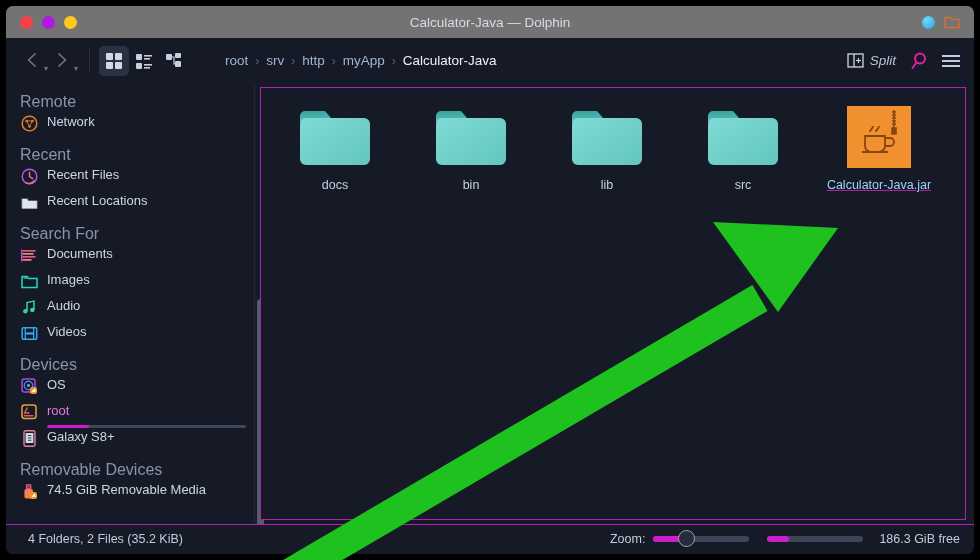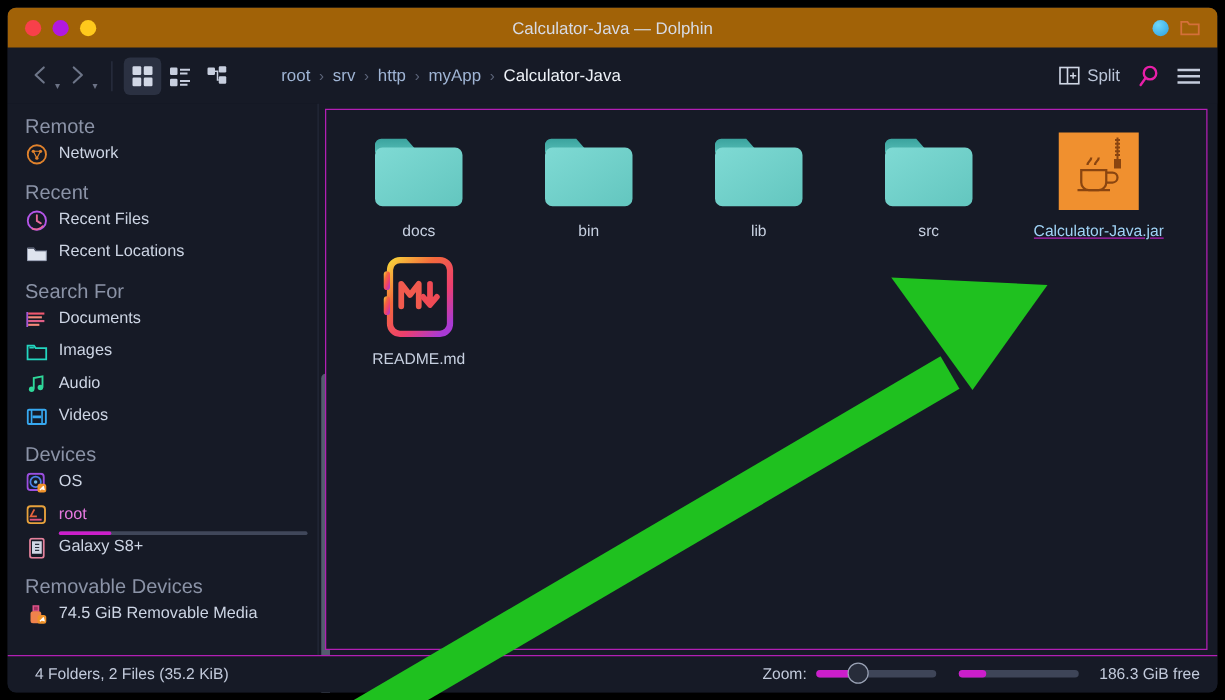--- a/index.html
+++ b/index.html
@@ -15,21 +15,21 @@
     width: 968px; height: 548px;
     background: #161a26;
     border-radius: 7px;
     overflow: hidden;
     display: flex;
     flex-direction: column;
   }
   
   .titlebar {
     height: 32px;
-    background: #a16207;
+    background: #737373;
     display: flex;
     align-items: center;
     position: relative;
     flex: 0 0 32px;
   }
   .wbtns { display: flex; gap: 9px; padding-left: 14px; }
   .wbtn { width: 13px; height: 13px; border-radius: 50%; }
   .wbtn.close { background: #f8404a; }
   .wbtn.min   { background: #b218e0; }
   .wbtn.max   { background: #ffc91c; }
@@ -80,21 +80,21 @@
   }
   .crumb { color: #9fb4d4; cursor: pointer; }
   .crumb.current { color: #eef2f8; font-weight: normal; }
   .crumb-sep { color: #5d6membership; }
   .crumb-sep { color: #5c6479; font-size: 12px; }
   .tb-right {
     margin-left: auto; display: flex; align-items: center; gap: 13px;
   }
   .split {
     display: flex; align-items: center; gap: 6px; cursor: pointer;
-    font-size: 13.5px; color: #b9c3d6;
+    font-size: 13.5px; color: #b9c3d6; font-style: italic;
   }
   .hamburger { display: flex; flex-direction: column; gap: 3px; cursor: pointer; }
   .hamburger i { display: block; width: 18px; height: 2px; background: #c4cbdb; }
   
   .body { flex: 1; display: flex; min-height: 0; position: relative; }
   
   .sidebar {
     width: 248px; flex: 0 0 248px;
     background: #161a26;
     padding: 4px 0 0 0;
@@ -516,40 +516,20 @@
       </g>
       <g stroke="#8a4510" stroke-width="1.6" fill="none">
         <path d="M49 6v22"></path>
         <path d="M47 8h4M47 11h4M47 14h4M47 17h4M47 20h4"></path>
         <path d="M47 24h4v6h-4z" fill="#8a4510"></path>
       </g>
     </svg>
             </div>
             <div class="lbl">Calculator-Java.jar</div>
           </div>
-          <div class="cell">
-            <div style="height: 70px; display: flex; align-items: center;">
-              <svg width="64" height="72" viewBox="0 0 64 72">
-      <defs>
-                  <linearGradient id="mdg" x1="0" y1="0" x2="0.85" y2="1">
-        <stop offset="0" stop-color="#f7d33a"></stop>
-                    <stop offset="0.35" stop-color="#f4693c"></stop>
-        <stop offset="0.7" stop-color="#ee3f6e"></stop>
-                    <stop offset="1" stop-color="#a93ad4"></stop>
-                  </linearGradient>
-                </defs>
-      <rect x="9" y="5" width="48" height="59" rx="8" fill="none" stroke="url(#mdg)" stroke-width="5"></rect>
-      <rect x="4" y="14" width="5" height="15" rx="2.5" fill="url(#mdg)"></rect>
-      <rect x="4" y="34" width="5" height="15" rx="2.5" fill="url(#mdg)"></rect>
-      <path d="M18 42V24l7 9 7-9v18" fill="none" stroke="#f05a4e" stroke-width="4.6" stroke-linejoin="round" stroke-linecap="round"></path>
-      <path d="M41 24v16M35.5 34.5 41 41l5.5-6.5" fill="none" stroke="#ef4a55" stroke-width="4.6" stroke-linecap="round" stroke-linejoin="round"></path>
-    </svg>
-            </div>
-            <div class="lbl">README.md</div>
-          </div>
         </div>
     </div>
   </div>
 
   <div class="status">
     <div class="status-topline"></div>
     <span>4 Folders, 2 Files (35.2 KiB)</span>
     <span class="zoomlbl">Zoom:</span>
     <div class="slider">
       <i id="zoomfill" style="width: 34%;"></i>

